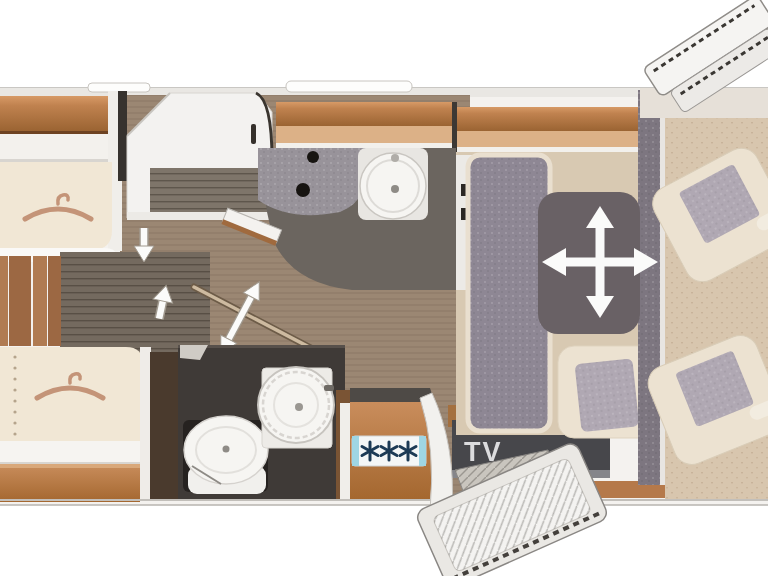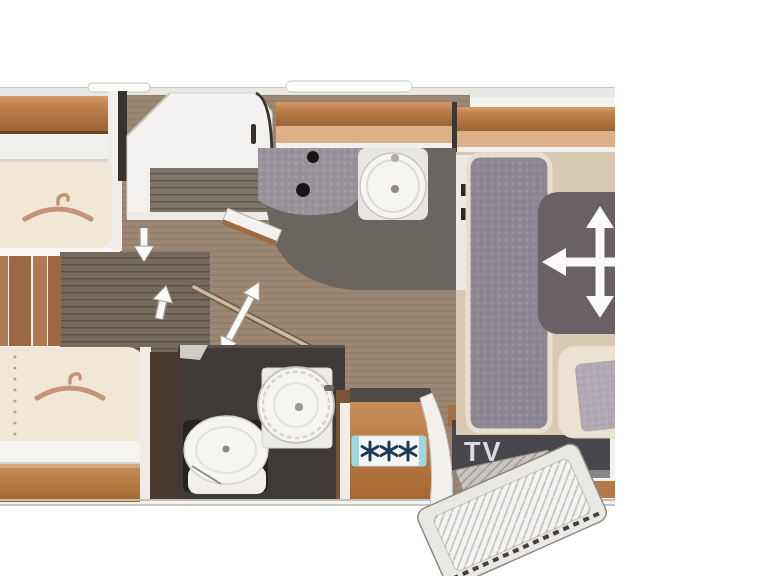--- a/index.html
+++ b/index.html
@@ -1,16 +1,16 @@
 <!DOCTYPE html>
 <html style="--wood: #b5794a; --wood-light: #d9ad85; --bed: #f1e7d5; --floor-mid: #9b8773; --floor-dark: #746a5f; --bath-floor: #6b655f; --room-dark: #3f3a37; --upholstery: #8e8794; --table: #696165; --seat-beige: #ece2d1; --cushion: #b0a8b3; --tv-panel: #47474b; --hob-teal: #9fd6e4; --burner: #1c3a55; --hanger: #c49478; --arrow: #fbfbfa; --white-fixture: #f6f5f2;"><head>
 <meta charset="utf-8">
 <style>
   html,body{margin:0;padding:0;background:#fff;}
-  #stage{position:relative;width:615px;height:576px;overflow:hidden;background:#86efac;
+  #stage{position:relative;width:768px;height:576px;overflow:hidden;background:#86efac;
          font-family:"Liberation Sans", sans-serif;}
   svg{position:absolute;left:0;top:0;}
   text{font-family:"Liberation Sans", sans-serif;}
   .f-bed{fill:var(--bed,#f1e7d5)}
   .f-uph{fill:var(--upholstery,#8e8794)}
   .f-table{fill:var(--table,#696165)}
   .f-tv{fill:var(--tv-panel,#47474b)}
   .f-teal{fill:var(--hob-teal,#9fd6e4)}
   .s-burner{stroke:var(--burner,#1c3a55)}
   .s-hanger{stroke:var(--hanger,#c49478)}

